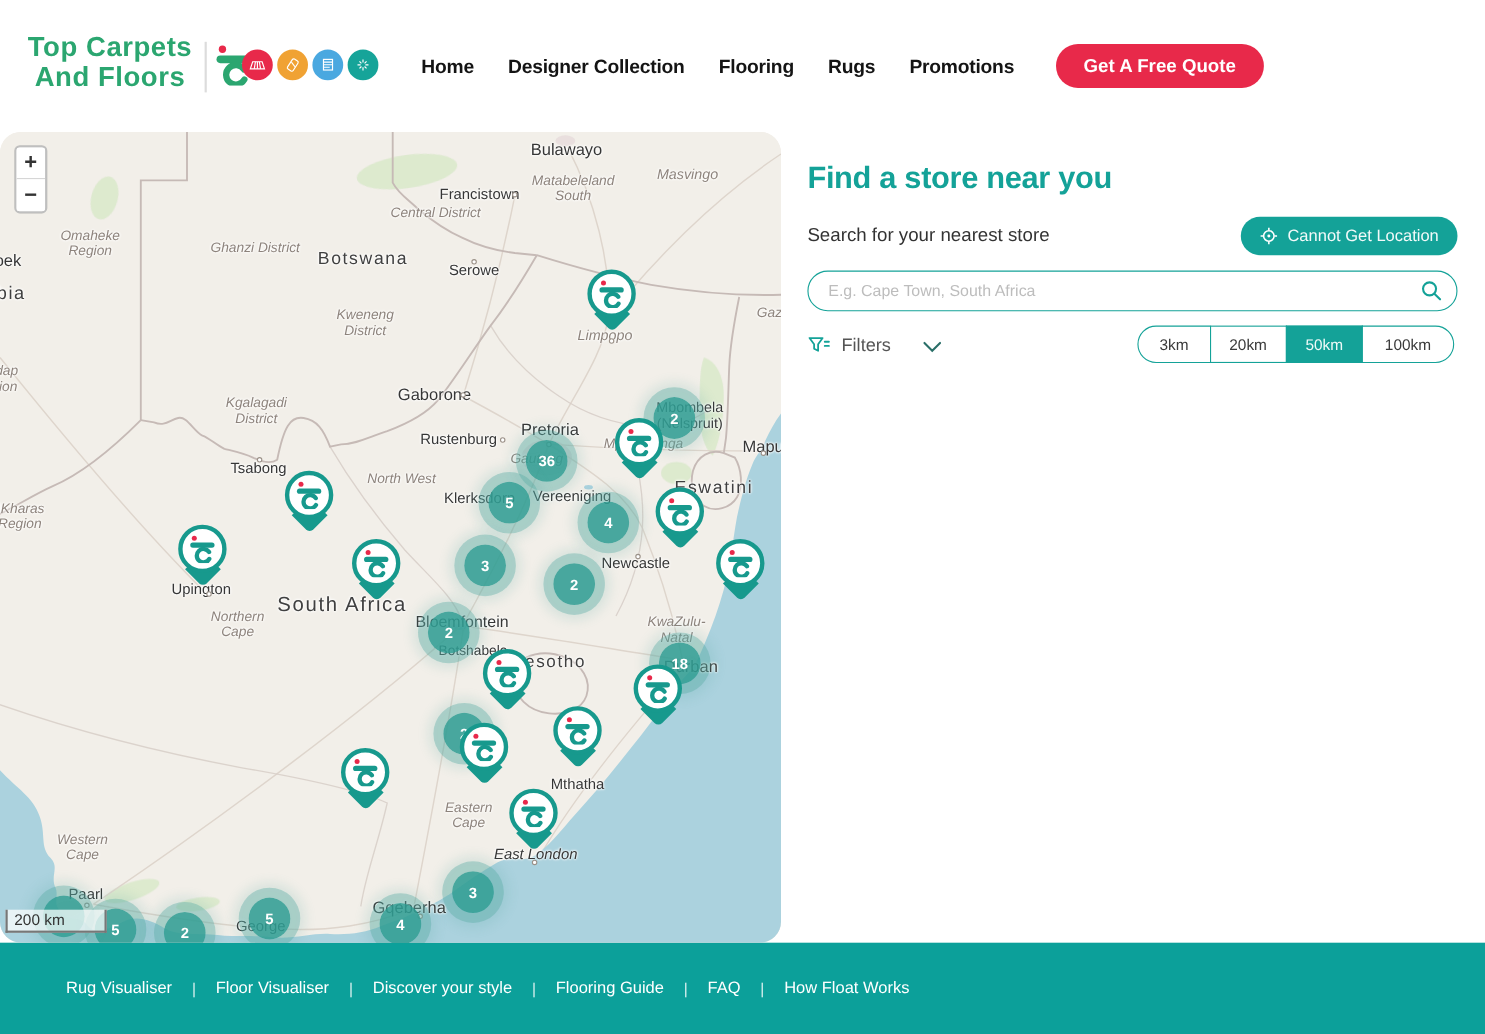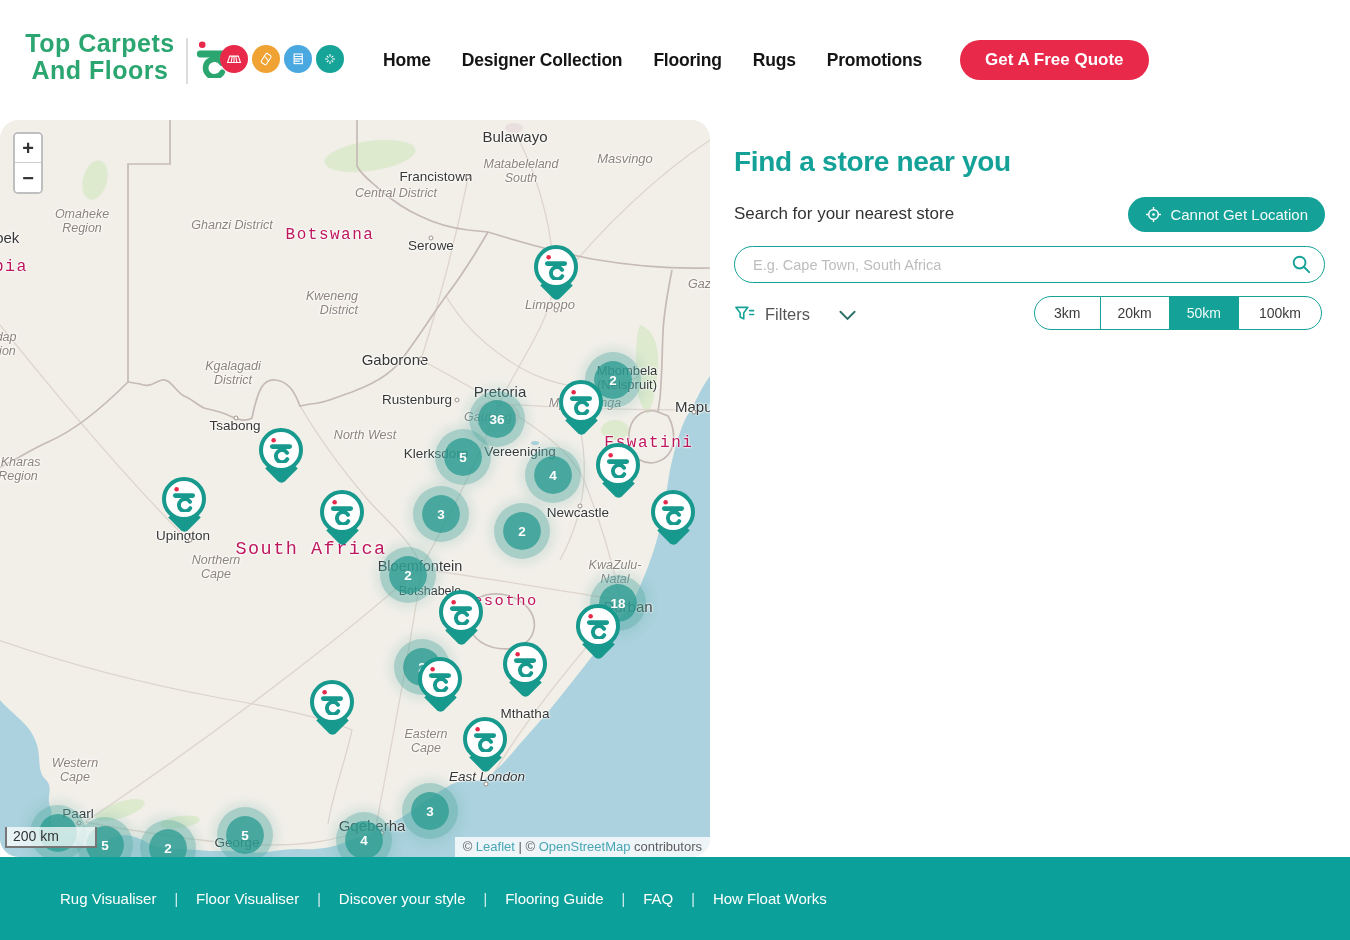--- a/index.html
+++ b/index.html
@@ -21,21 +21,21 @@
              color:#fff; font-weight:bold; font-size:17px; border:none; padding:0 25px; cursor:pointer;text-align:center; }
 
   
   .map { position:absolute; left:0; top:120px; width:710px; height:737px; background:#f2efe9; overflow:hidden; cursor:grab;border-radius:19px; }
   .map svg.base { position:absolute; left:0; top:0; z-index:1; }
   .map-label-layer, .map-marker-layer { position:absolute; inset:0; }
   .map-label-layer { z-index:2; }
   .map-label { position:absolute; transform:translate(-50%,-50%); white-space:pre-line; text-align:center; line-height:1.1;
                text-shadow:0 0 2px #fff,0 0 2px #fff,0 0 3px #fff; pointer-events:none; }
   .lbl-city { color:#363636; font-size:13.5px; }
-  .lbl-country { color:#be185d; font-size:16px; letter-spacing:1.5px;font-family:Liberation Mono, monospace; }
+  .lbl-country { color:#404040; font-size:16px; letter-spacing:1.5px; }
   .lbl-region { color:#8d837c; font-size:12.5px; font-style:italic; }
   .city-dot { position:absolute; width:5px; height:5px; border:1.4px solid #9b9188; border-radius:50%;
               background:#fff; transform:translate(-50%,-50%); z-index:2; }
   .map-marker-layer { z-index:3; }
   .cluster { position:absolute; width:38px; height:38px; transform:translate(-50%,-50%); border-radius:50%;
              background:rgba(48,157,147,.88); display:flex; align-items:center; justify-content:center;
              color:#fff; font-size:13.5px; font-weight:bold; cursor:pointer;
              box-shadow:0 0 0 9px rgba(88,171,163,.38), 0 0 10px 14px rgba(88,171,163,.16); z-index:3; }
   .pin { position:absolute; width:46px; height:74px; transform:translate(-23px,-23px); z-index:4; cursor:pointer; }
   .pin-tail { position:absolute; top:29px; left:50%; width:23px; height:23px; margin-left:-11.5px;
@@ -229,21 +229,21 @@
       <div class="map-label lbl-country" style="left: 649px; top: 324px;">Eswatini</div>
       <div class="map-label lbl-country" style="left: 500px; top: 482px; font-size: 15.5px;">Lesotho</div>
       <div class="map-label lbl-country" style="left: -12px; top: 147px; font-size: 16.5px;">Namibia</div>
       <div class="map-label lbl-region" style="left: 521px; top: 52px;">Matabeleland
 South</div>
       <div class="map-label lbl-region" style="left: 396px; top: 74px;">Central District</div>
       <div class="map-label lbl-region" style="left: 625px; top: 39px; font-size: 13px;">Masvingo</div>
       <div class="map-label lbl-region" style="left: 232px; top: 106px;">Ghanzi District</div>
       <div class="map-label lbl-region" style="left: 82px; top: 102px;">Omaheke
 Region</div>
-      <div class="map-label lbl-region" style="left: 332px; top: 184px; text-align: right;">Kweneng
+      <div class="map-label lbl-region" style="left: 332px; top: 174px;">Kweneng
 District</div>
       <div class="map-label lbl-region" style="left: 233px; top: 254px;">Kgalagadi
 District</div>
       <div class="map-label lbl-region" style="left: 365px; top: 316px;">North West</div>
       <div class="map-label lbl-region" style="left: 488px; top: 298px;">Gauteng</div>
       <div class="map-label lbl-region" style="left: 585px; top: 284px;">Mpumalanga</div>
       <div class="map-label lbl-region" style="left: 550px; top: 185px; font-size: 13px;">Limpopo</div>
       <div class="map-label lbl-region" style="left: 216px; top: 448px;">Northern
 Cape</div>
       <div class="map-label lbl-region" style="left: 615px; top: 453px;">KwaZulu-
@@ -421,21 +421,20 @@
           </svg>
         </span>
       </div>
     </div>
 
   <div class="zoom-ctl">
     <button>+</button>
     <button>−</button>
   </div>
   <div class="scale-ctl">200 km</div>
-  <div class="attribution"><span>© </span><a href="#">Leaflet</a><span> | © </span><a href="#">OpenStreetMap</a><span> contributors</span></div>
 </div>
 
 <div class="panel">
   <h1>Find a store near you</h1>
   <div class="sub-row">
     <span class="subtitle">Search for your nearest store</span>
     <button class="loc-btn">
       <svg width="17" height="17" viewBox="0 0 20 20">
         <circle cx="10" cy="10" r="5.6" stroke="#fff" stroke-width="1.7" fill="none"></circle>
         <circle cx="10" cy="10" r="1.6" fill="#fff"></circle>

